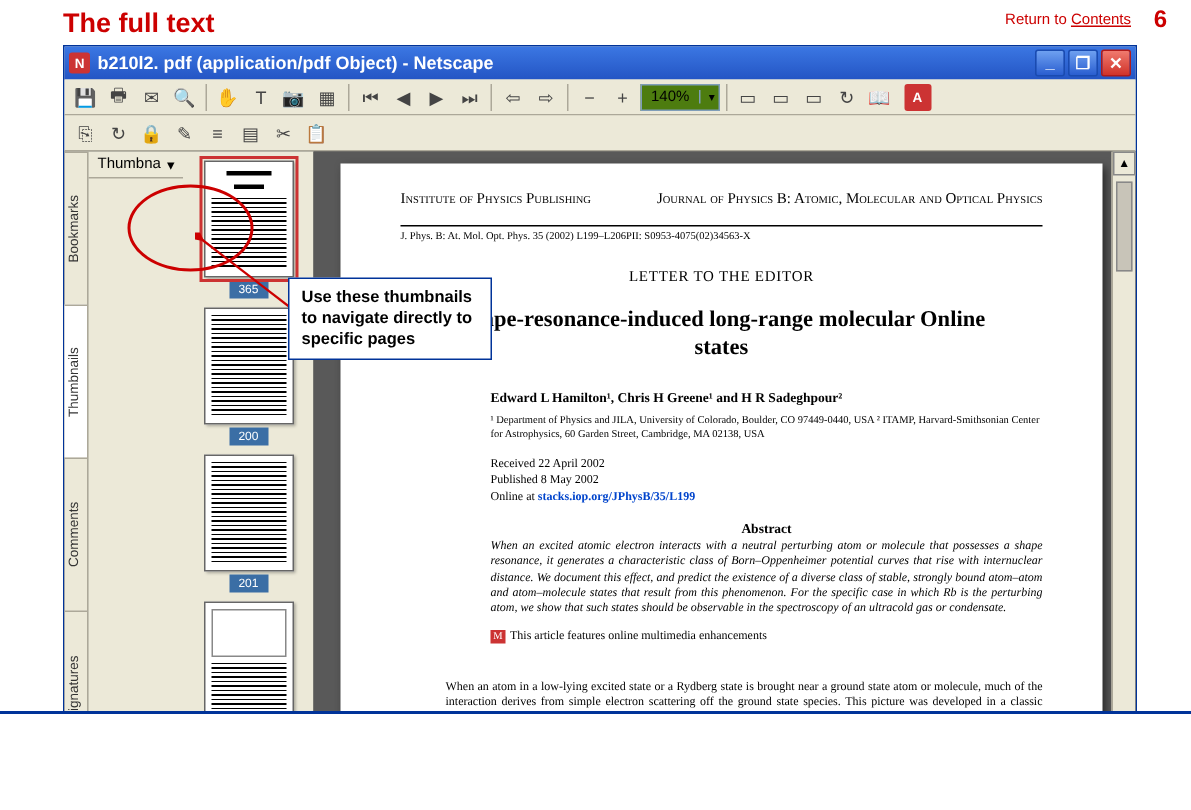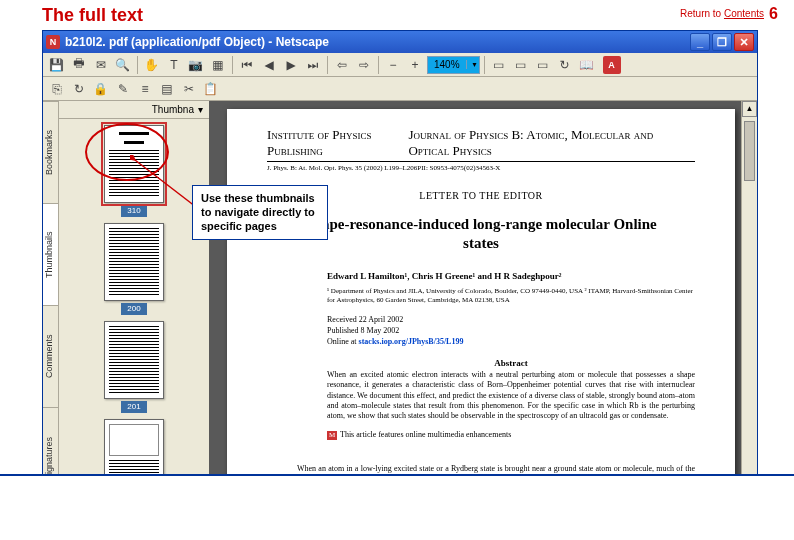--- a/index.html
+++ b/index.html
@@ -1,67 +1,67 @@
 <!DOCTYPE html>
 <html><head>
 <meta charset="utf-8">
 <style>
   * { box-sizing: border-box; margin: 0; padding: 0; }
   body { font-family: Tahoma, Arial, sans-serif; font-size: 11px; background: #fff; }
   .stage { width: 794px; height: 476px; position: relative; overflow: hidden; border-bottom: 2px solid #003399; }
   .slide-header { position: absolute; top: 5px; left: 42px; right: 10px; height: 20px; }
   .slide-title { color: #c00; font-weight: bold; font-size: 18px; font-family: Arial; }
-  .return-link { position: absolute; right: 20px; top: 3px; color: #c00; font-size: 10px; }
+  .return-link { position: absolute; right: 30px; top: 3px; color: #c00; font-size: 10px; }
   .return-link span:last-child { text-decoration: underline; }
   .slide-num { position: absolute; right: 6px; top: 0; color: #c00; font-weight: bold; font-size: 16px; }
   .app-window { position: absolute; top: 30px; left: 42px; width: 716px; height: 500px; border: 1px solid #003399; background: #ece9d8; display: flex; flex-direction: column; }
   .titlebar { height: 22px; background: linear-gradient(#3b77e3,#2455c4); display: flex; align-items: center; padding: 0 3px; color: #fff; font-weight: bold; font-size: 12px; }
   .titlebar .ico { width: 14px; height: 14px; background: #cc3333; margin-right: 5px; border-radius: 2px; display:flex;align-items:center;justify-content:center;font-size:9px;color:#fff; }
   .win-btns { margin-left: auto; display: flex; gap: 2px; }
   .win-btn { width: 20px; height: 18px; border-radius: 2px; display:flex; align-items:center; justify-content:center; color:#fff; font-size:11px; font-weight:bold; }
   .win-min, .win-max { background: linear-gradient(#6ea0f0,#2a5ed0); border:1px solid #1a4bb0; }
   .win-close { background: linear-gradient(#f07a6e,#d0332a); border:1px solid #b01a1a; }
   .toolbar { height: 24px; background: #ece9d8; border-bottom: 1px solid #aca899; display: flex; align-items: center; padding: 0 4px; gap: 2px; }
   .tbtn { width: 20px; height: 20px; border: 1px solid transparent; display:flex; align-items:center; justify-content:center; color:#444; font-size:12px; }
   .tsep { width:1px; height:18px; background:#aca899; margin:0 2px; }
-  .zoom-box { display:flex; align-items:center; border:1px solid #7f9db9; background:#0ea5e9; height:18px; }
+  .zoom-box { display:flex; align-items:center; border:1px solid #7f9db9; background:#4d7c0f; height:18px; }
   .zoom-box span { padding:0 6px; font-size:10px; }
   .zoom-box .dd { width:12px; text-align:center; border-left:1px solid #7f9db9; font-size:8px; }
   .adobe-logo { width:18px; height:18px; background:#cc3333; margin-left:4px; border-radius:2px; display:flex;align-items:center;justify-content:center;color:#fff;font-size:9px;font-weight:bold; }
   .toolbar2 { height: 24px; background: #ece9d8; border-bottom: 1px solid #aca899; display:flex; align-items:center; padding:0 4px; gap:2px; }
   .content-area { flex:1; display:flex; min-height:0; background:#3b3b3b; position:relative; }
   .side-tabs { width: 16px; background:#ece9d8; border-right:1px solid #aca899; display:flex; flex-direction:column; }
   .side-tab { flex:1; writing-mode: vertical-rl; transform: rotate(180deg); font-size:9px; text-align:center; padding:4px 1px; border-bottom:1px solid #aca899; cursor:pointer; color:#333; }
   .side-tab.active { background:#fff; }
-  .thumb-pane { width: 150px; background:#ece9d8; display:flex; flex-direction:column; }
+  .thumb-pane { width: 150px; background:#ece9d8; display:flex; flex-direction:row; }
   .thumb-head { height:18px; border-bottom:1px solid #aca899; display:flex; align-items:center; padding:0 6px; font-size:10px; justify-content:flex-end; gap:4px; }
   .thumb-list { flex:1; overflow:hidden; padding:6px 10px; display:flex; flex-direction:column; align-items:center; gap:6px; }
   .thumb { width:60px; }
   .thumb-page { height:78px; background:#fff; border:1px solid #666; box-shadow:1px 1px 2px rgba(0,0,0,.3); padding:4px; display:flex; flex-direction:column; gap:2px; }
   .thumb.sel .thumb-page { outline:2px solid #c33; outline-offset:1px; }
   .thumb-line { height:1px; background:#000; }
   .thumb-line.ttl1 { height:3px; width:60%; margin:2px auto; }
   .thumb-line.ttl2 { height:3px; width:40%; margin:2px auto 4px; }
   .thumb-block { flex:1; background:repeating-linear-gradient(#000 0 1px, transparent 1px 3px); }
   .thumb-label { width:26px; height:12px; background:#3b6ea5; color:#fff; font-size:8px; text-align:center; line-height:12px; margin:2px auto 0; }
   .doc-pane { flex:1; background:#595959; position:relative; overflow:hidden; }
   .doc-scroll { position:absolute; top:8px; left:18px; right:22px; bottom:0; background:#fff; box-shadow:2px 2px 6px rgba(0,0,0,.6); padding:18px 40px; overflow:hidden; font-family:'Times New Roman',serif; color:#000; }
   .scrollbar { position:absolute; top:0; right:0; bottom:0; width:16px; background:#ece9d8; border-left:1px solid #aca899; }
   .scroll-thumb { position:absolute; top:20px; left:2px; right:2px; height:60px; background:#c8c4b8; border:1px solid #888; }
   .scroll-arr { position:absolute; left:0; right:0; height:16px; background:#ece9d8; border:1px solid #888; text-align:center; font-size:8px; line-height:14px; }
-  .pub-row { display:flex; justify-content:space-between; font-size:13px; font-variant:small-caps; border-bottom:.5px solid #000; padding-bottom:2px; }
+  .pub-row { display:flex; justify-content:space-between; font-size:10px; font-variant:small-caps; border-bottom:.5px solid #000; padding-bottom:12px; }
   .cite-row { display:flex; justify-content:flex-start; font-size:7px; padding:2px 0 8px; }
   .letter { text-align:center; font-size:10px; font-weight:normal; letter-spacing:.5px; margin:10px 0 14px; }
   .paper-title { text-align:center; font-size:15px; font-weight:bold; margin:0 30px 18px; line-height:1.25; }
   .authors { font-size:9px; font-weight:bold; margin-left:60px; }
   .affil { font-size:7px; margin:6px 0 0 60px; line-height:1.35; max-width:380px; }
   .dates { font-size:8px; margin:10px 0 0 60px; line-height:1.35; }
   .dates a { color:#0044cc; text-decoration:none;font-weight:bold; }
   .abshead { font-size:9px; font-weight:bold; margin:10px 0 0 60px;text-align:center; }
-  .abstract { font-size:8px; margin:2px 0 0 60px; line-height:1.3; max-width:380px; text-align:justify; }
+  .abstract { font-size:8px; margin:2px 0 0 60px; line-height:1.3; max-width:380px; text-align:justify;font-style:italic; }
   .mnote { font-size:8px; margin:8px 0 0 60px;font-family:Liberation Serif, serif; }
   .mnote .mbox { display:inline-block; width:10px; height:9px; background:#c33; color:#fff; font-size:7px; text-align:center; line-height:9px; margin-right:3px; }
   .bodytext { font-size:8px; margin:24px 0 0 30px; line-height:1.3; text-align:justify; max-width:440px; }
   .statusbar { height:20px; background:#ece9d8; border-top:1px solid #aca899; display:flex; align-items:center; padding:0 6px; gap:6px; font-size:9px; color:#444; }
   .sb-box { border:1px solid #7f9db9; background:#f9a8d4; padding:1px 20px; display:flex; align-items:center; gap:4px; }
   .sb-btn { width:14px; height:14px; display:flex; align-items:center; justify-content:center; font-size:9px; }
   .ellipse { position:absolute; border:2.5px solid #c00; border-radius:50%; }
   .callout { position:absolute; background:#fff; border:1.5px solid #003399; padding:6px 8px; font-size:11px; font-family:Arial; font-weight:bold; color:#000; width:136px; line-height:1.25; z-index:5; }
   .arrow-svg { position:absolute; pointer-events:none; z-index:4; }
 </style>
@@ -149,21 +149,21 @@
           <span>Thumbna</span>
           <span>▾</span>
         </div>
         <div class="thumb-list">
           <div class="thumb sel">
             <div class="thumb-page">
                 <div class="thumb-line ttl1"></div>
                 <div class="thumb-line ttl2"></div>
                 <div class="thumb-block"></div>
               </div>
-            <div class="thumb-label">310</div>
+            <div class="thumb-label">365</div>
           </div>
           <div class="thumb">
             <div class="thumb-page">
                 <div class="thumb-block"></div>
               </div>
             <div class="thumb-label">200</div>
           </div>
           <div class="thumb">
             <div class="thumb-page">
                 <div class="thumb-block"></div>

